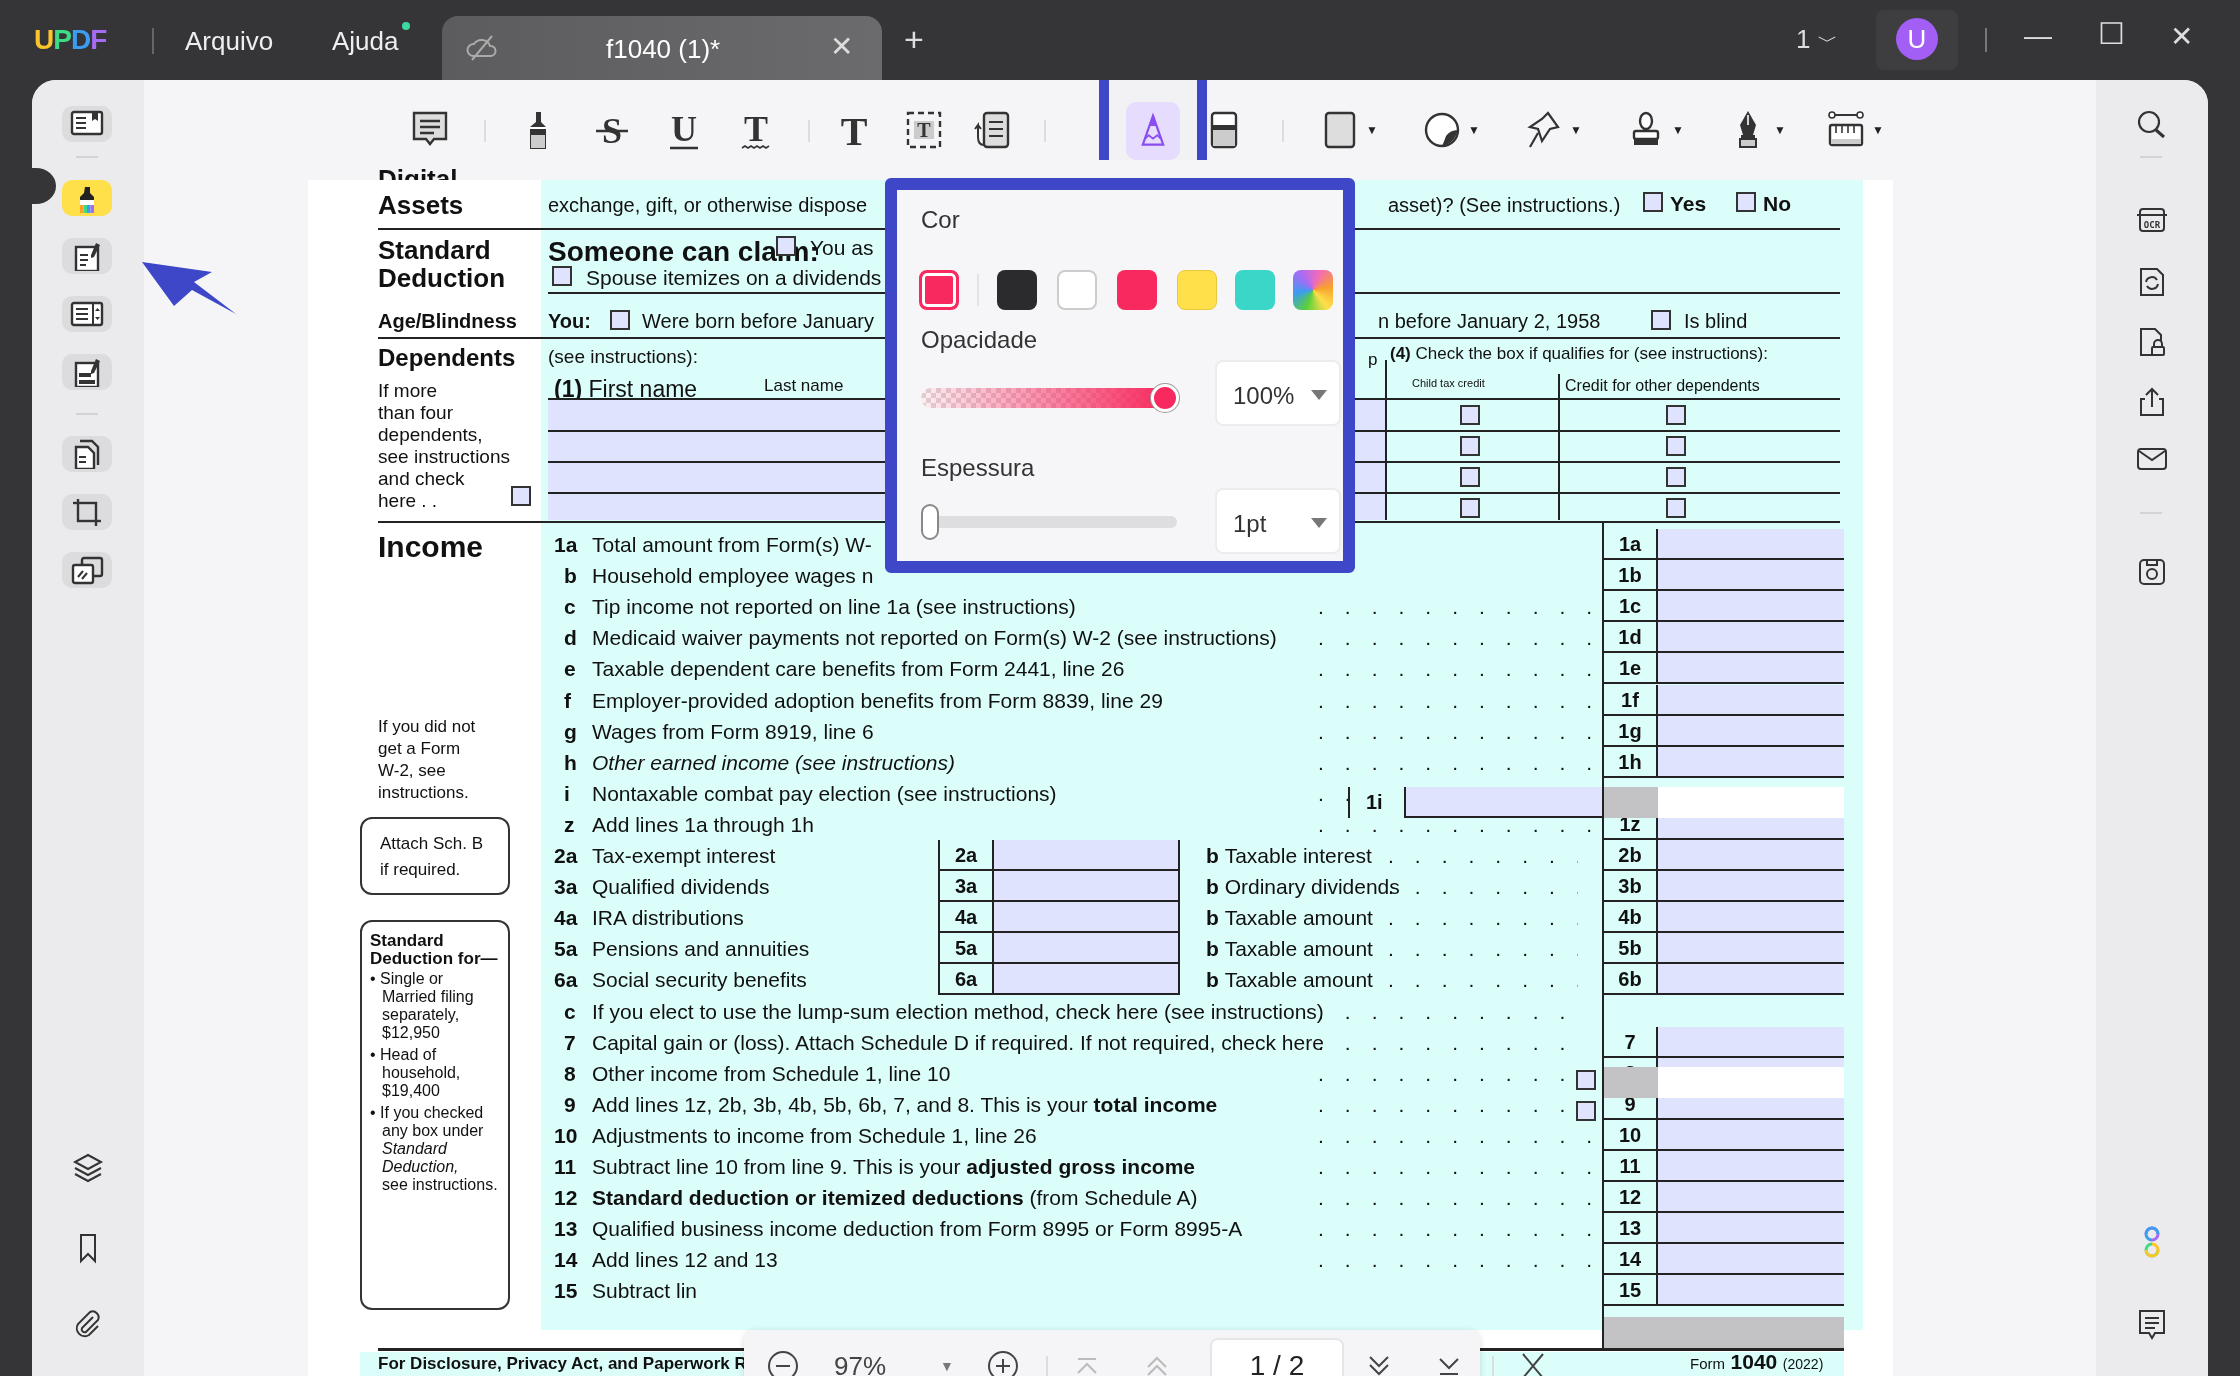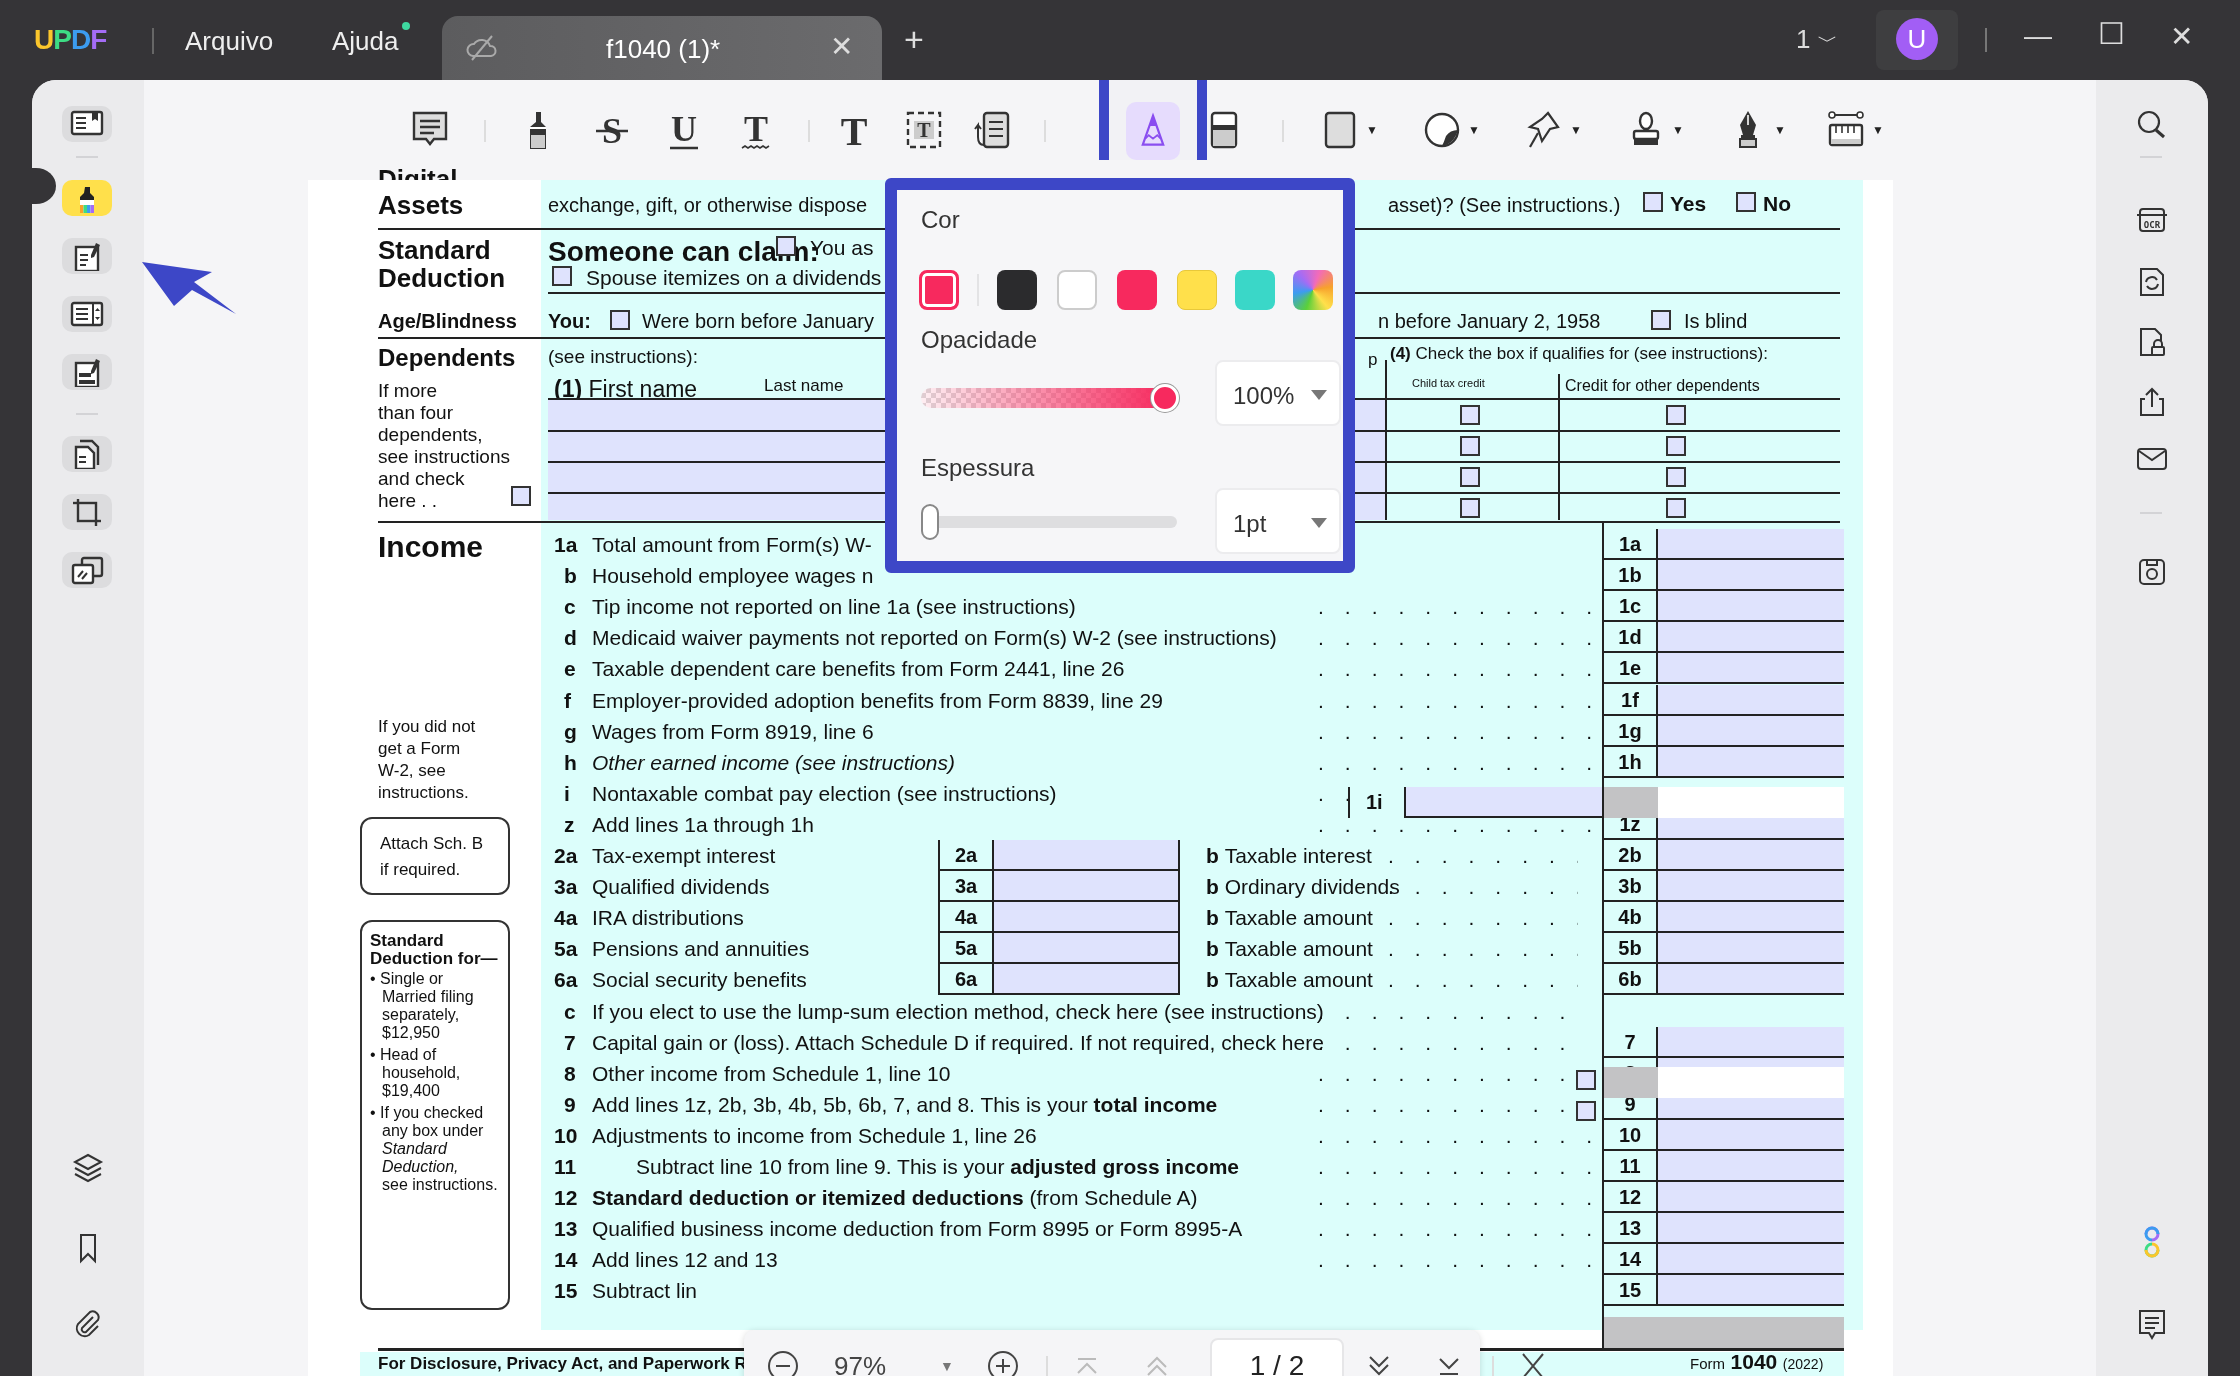--- a/index.html
+++ b/index.html
@@ -469,21 +469,21 @@
           <div class="ln" style="left: 186px; top: 881.7px;">8</div>
           <div class="desc" style="left: 214px; top: 881.7px;">Other income from Schedule 1, line 10</div>
           <div class="dots" style="left: 940px; top: 881.7px; width: 280px;">..............</div>
           <div class="ln" style="left: 186px; top: 912.8px;">9</div>
           <div class="desc" style="left: 214px; top: 912.8px;"><span>Add lines 1z, 2b, 3b, 4b, 5b, 6b, 7, and 8. This is your </span><b>total income</b></div>
           <div class="dots" style="left: 940px; top: 912.8px; width: 280px;">..............</div>
           <div class="ln" style="left: 176px; top: 943.9px;">10</div>
           <div class="desc" style="left: 214px; top: 943.9px;">Adjustments to income from Schedule 1, line 26</div>
           <div class="dots" style="left: 940px; top: 943.9px; width: 280px;">..............</div>
           <div class="ln" style="left: 176px; top: 975px;">11</div>
-          <div class="desc" style="left: 214px; top: 975px; margin-left: 44px;"><span>Subtract line 10 from line 9. This is your </span><b>adjusted gross income</b></div>
+          <div class="desc" style="left: 214px; top: 975px;"><span>Subtract line 10 from line 9. This is your </span><b>adjusted gross income</b></div>
           <div class="dots" style="left: 940px; top: 975px; width: 280px;">..............</div>
           <div class="ln" style="left: 176px; top: 1006.1px;">12</div>
           <div class="desc" style="left: 214px; top: 1006.1px;"><b>Standard deduction or itemized deductions</b><span> (from Schedule A)</span></div>
           <div class="dots" style="left: 940px; top: 1006.1px; width: 280px;">..............</div>
           <div class="ln" style="left: 176px; top: 1037.2px;">13</div>
           <div class="desc" style="left: 214px; top: 1037.2px;">Qualified business income deduction from Form 8995 or Form 8995-A</div>
           <div class="dots" style="left: 940px; top: 1037.2px; width: 280px;">..............</div>
           <div class="ln" style="left: 176px; top: 1068.3px;">14</div>
           <div class="desc" style="left: 214px; top: 1068.3px;">Add lines 12 and 13</div>
           <div class="dots" style="left: 940px; top: 1068.3px; width: 280px;">..............</div>

